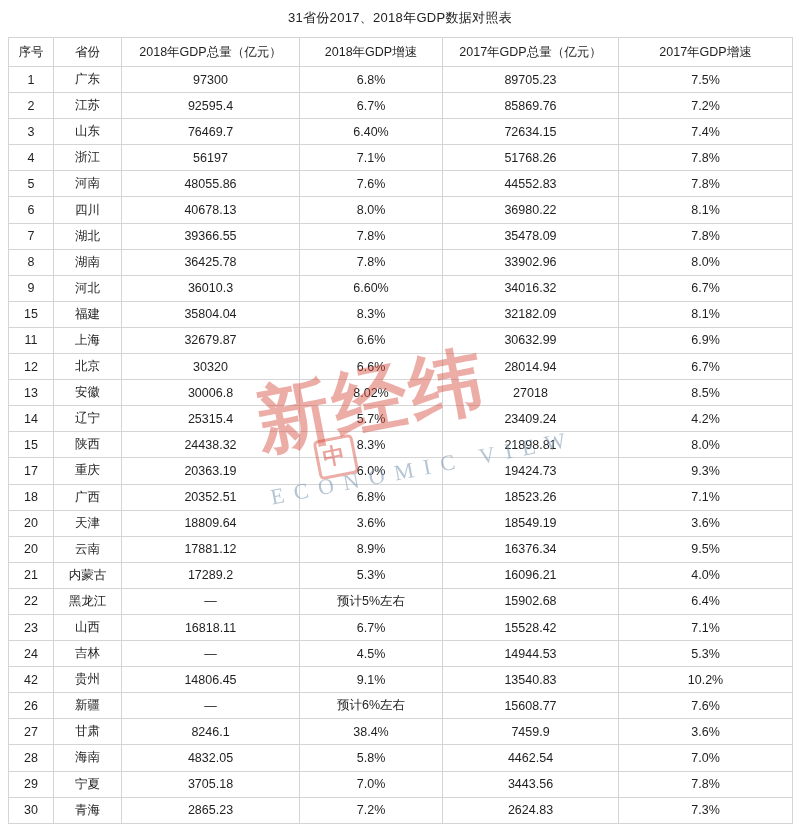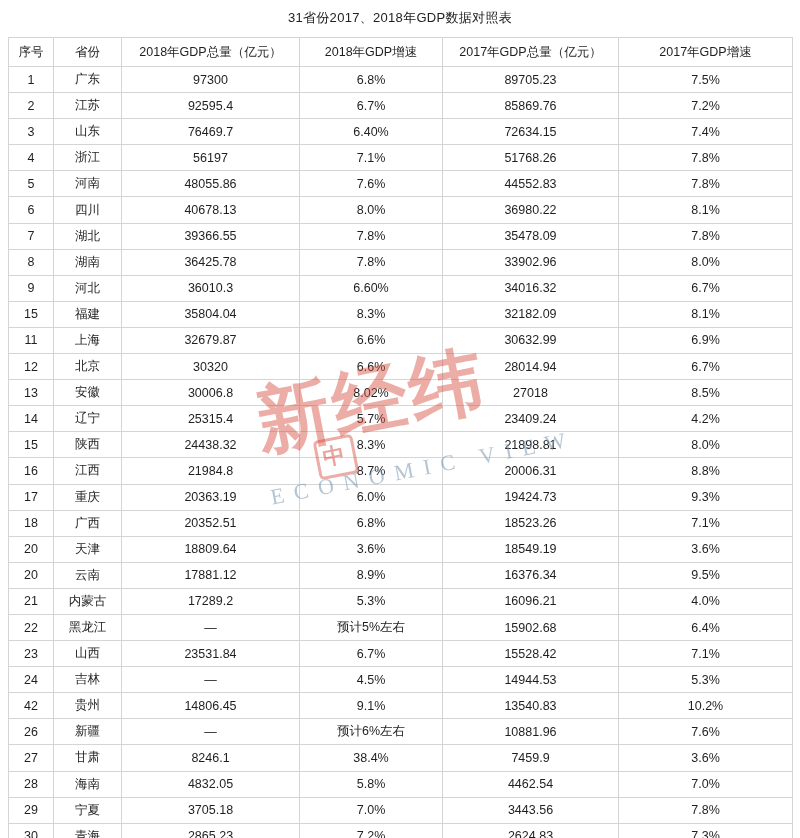--- a/index.html
+++ b/index.html
@@ -250,28 +250,20 @@
         </tr>
         <tr>
           <td>15</td>
           <td>陕西</td>
           <td>24438.32</td>
           <td>8.3%</td>
           <td>21898.81</td>
           <td>8.0%</td>
         </tr>
         <tr>
-          <td>16</td>
-          <td>江西</td>
-          <td>21984.8</td>
-          <td>8.7%</td>
-          <td>20006.31</td>
-          <td>8.8%</td>
-        </tr>
-        <tr>
           <td>17</td>
           <td>重庆</td>
           <td>20363.19</td>
           <td>6.0%</td>
           <td>19424.73</td>
           <td>9.3%</td>
         </tr>
         <tr>
           <td>18</td>
           <td>广西</td>
@@ -308,21 +300,21 @@
           <td>22</td>
           <td>黑龙江</td>
           <td>—</td>
           <td>预计5%左右</td>
           <td>15902.68</td>
           <td>6.4%</td>
         </tr>
         <tr>
           <td>23</td>
           <td>山西</td>
-          <td>23531.84</td>
+          <td>16818.11</td>
           <td>6.7%</td>
           <td>15528.42</td>
           <td>7.1%</td>
         </tr>
         <tr>
           <td>24</td>
           <td>吉林</td>
           <td>—</td>
           <td>4.5%</td>
           <td>14944.53</td>
@@ -334,21 +326,21 @@
           <td>14806.45</td>
           <td>9.1%</td>
           <td>13540.83</td>
           <td>10.2%</td>
         </tr>
         <tr>
           <td>26</td>
           <td>新疆</td>
           <td>—</td>
           <td>预计6%左右</td>
-          <td>10881.96</td>
+          <td>15608.77</td>
           <td>7.6%</td>
         </tr>
         <tr>
           <td>27</td>
           <td>甘肃</td>
           <td>8246.1</td>
           <td>38.4%</td>
           <td>7459.9</td>
           <td>3.6%</td>
         </tr>

